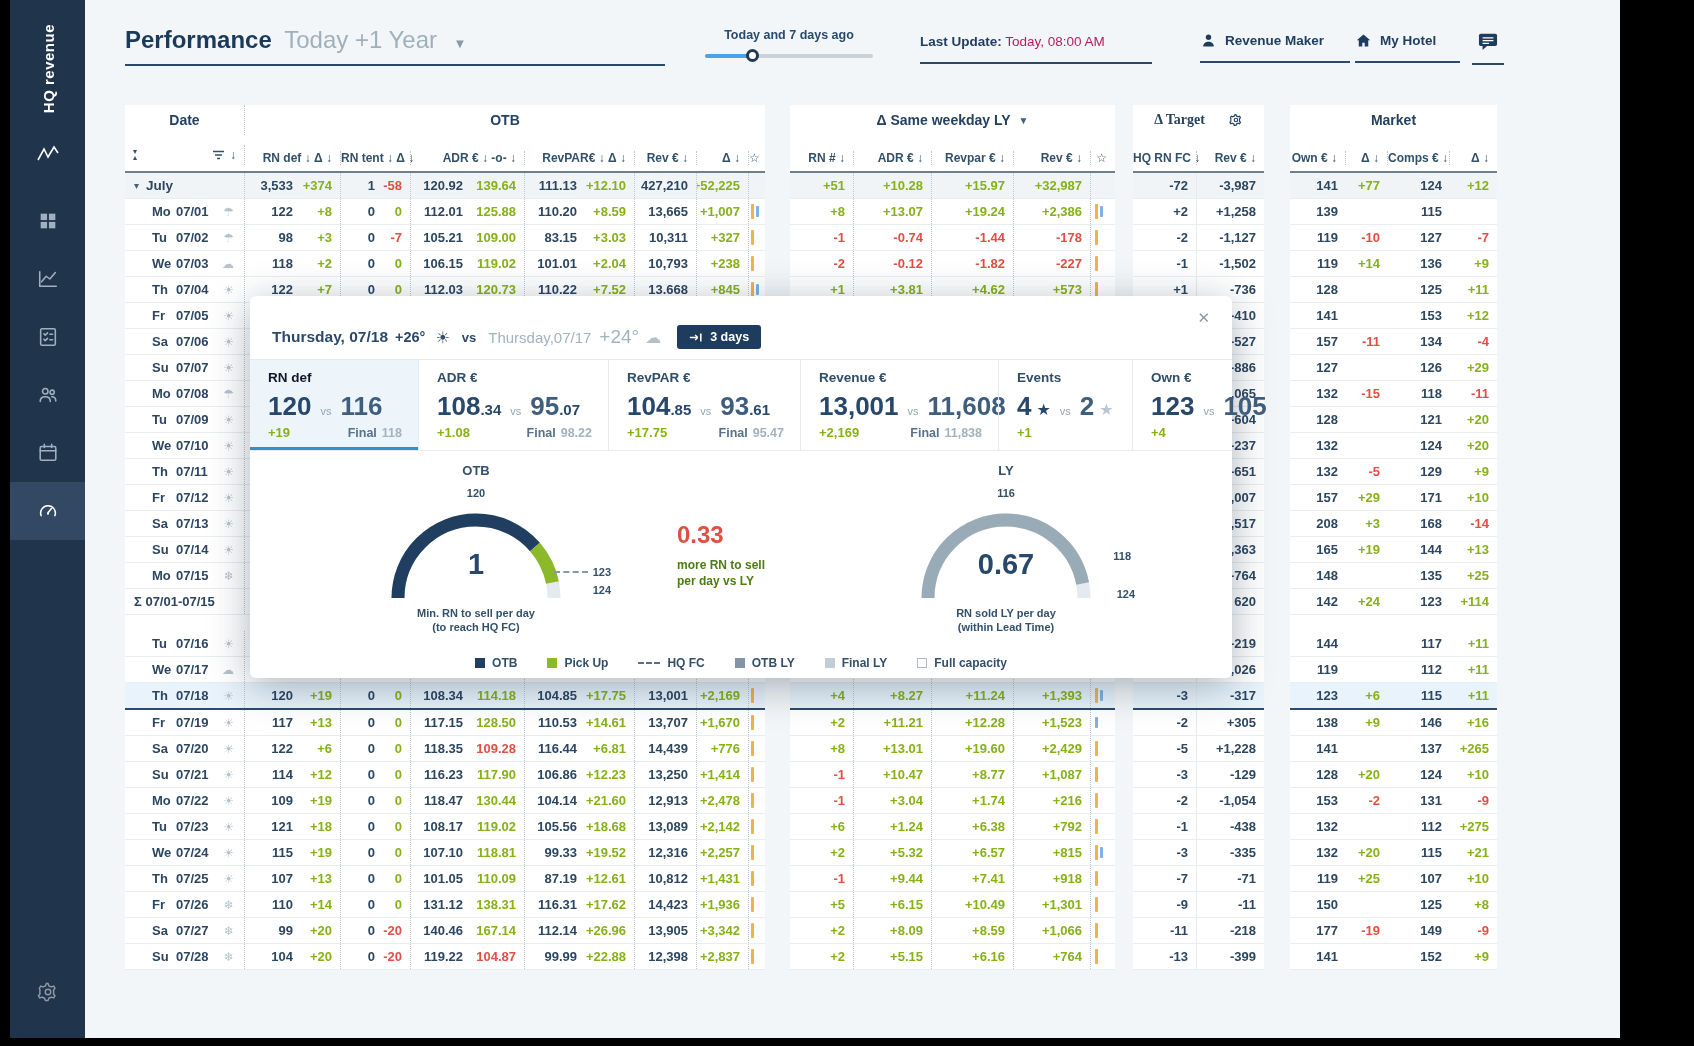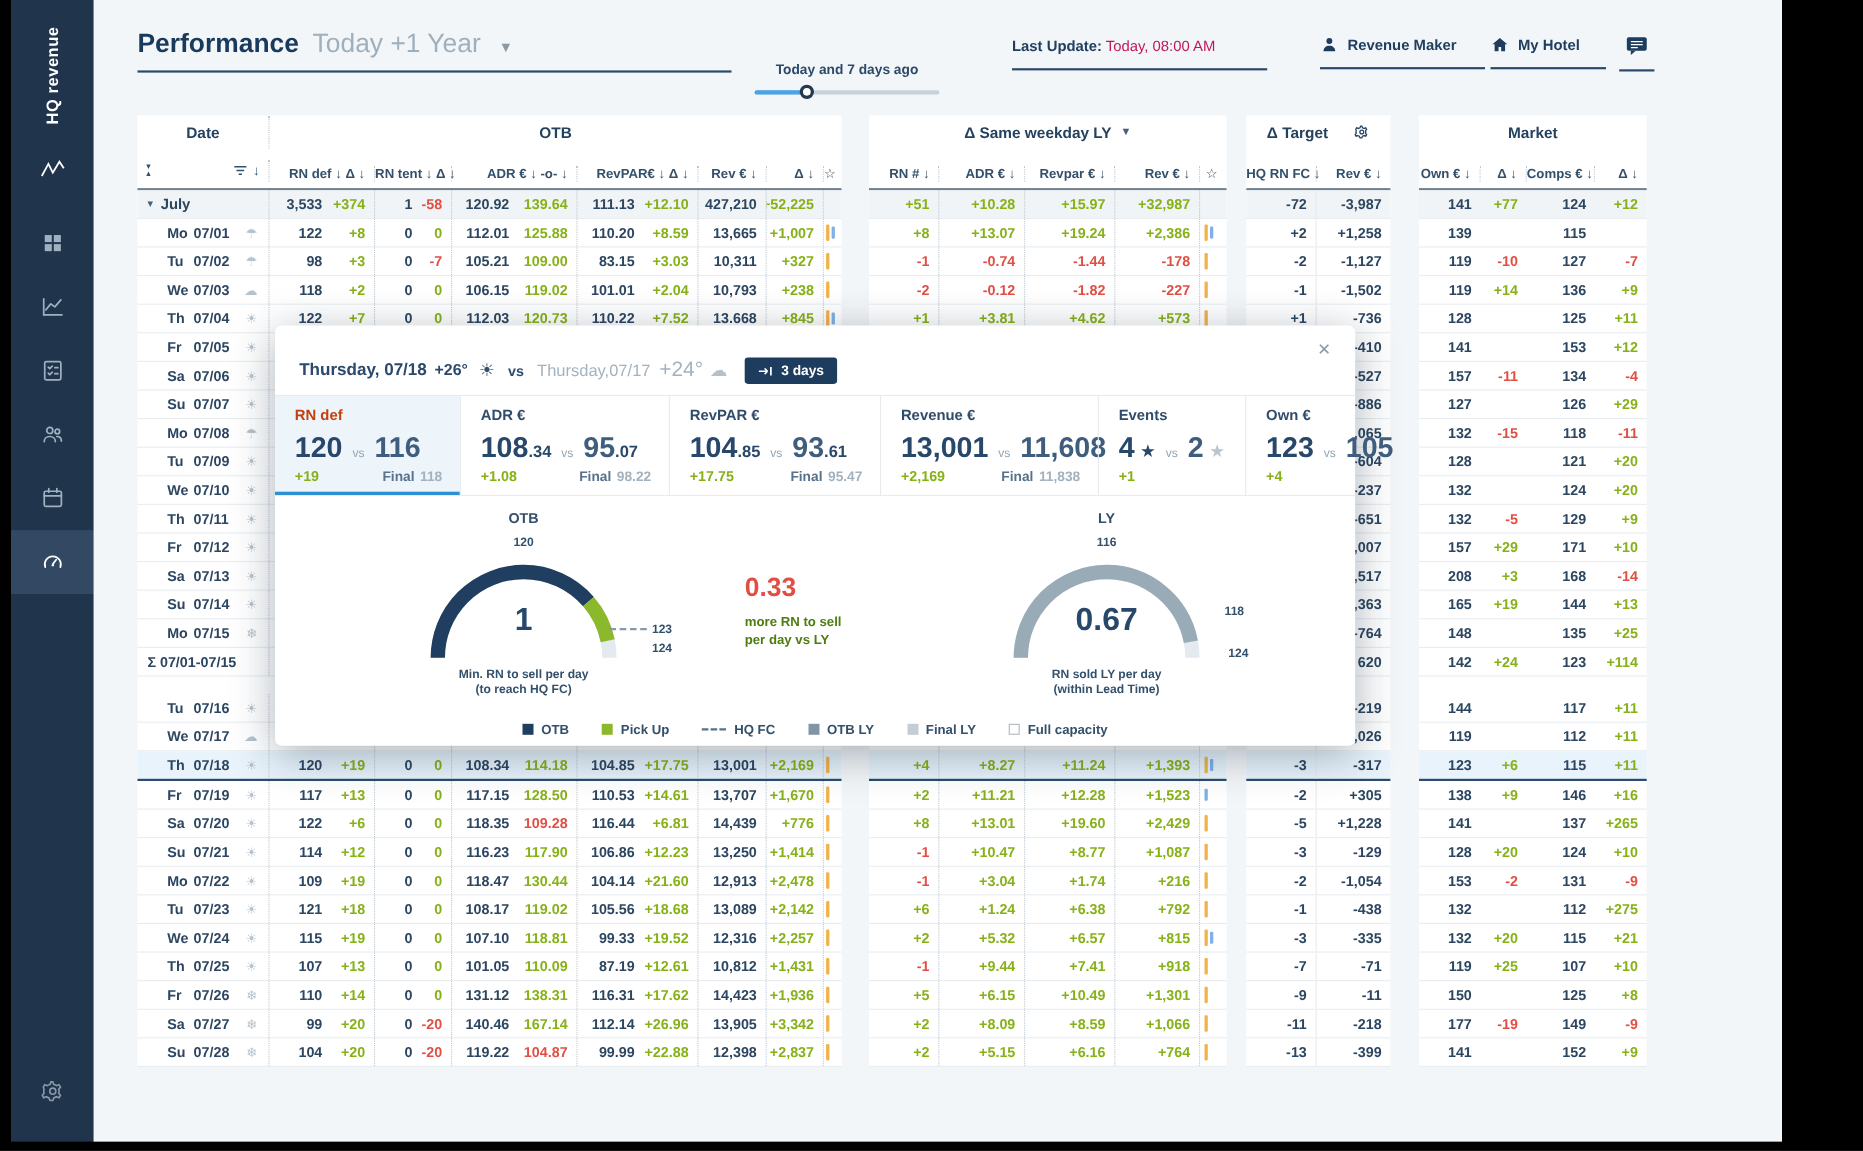--- a/index.html
+++ b/index.html
@@ -20,21 +20,21 @@
   .nav-item.active svg{stroke:#fff;}
   .nav-bottom{position:absolute;bottom:22px;left:0;width:75px;height:48px;display:flex;align-items:center;justify-content:center;cursor:pointer;}
   .nav-bottom svg{stroke:#8a9aa9;fill:none;stroke-width:1.6;}
   
   .main{position:absolute;left:85px;top:0;width:1535px;height:1038px;background:#f3f6f8;}
   
   .title-wrap{position:absolute;left:40px;top:26px;width:540px;border-bottom:2px solid #2b4a6b;padding-bottom:10px;cursor:pointer;}
   .title-main{font-size:24px;font-weight:700;color:#1a3a5c;}
   .title-range{font-size:24px;font-weight:400;color:#9fb0bc;margin-left:8px;}
   .title-caret{font-size:13px;color:#8a99a6;margin-left:12px;}
-  .slider-wrap{position:absolute;left:601px;top:28px;width:168px;text-align:center;margin-top:28px;}
+  .slider-wrap{position:absolute;left:620px;top:28px;width:168px;text-align:center;}
   .slider-label{font-size:12.5px;color:#2b4a6b;font-weight:600;margin-bottom:12px;}
   .slider-track{position:relative;height:4px;background:#c9d2da;border-radius:2px;cursor:pointer;}
   .slider-fill{position:absolute;left:0;top:0;height:4px;background:#4aa3e8;border-radius:2px;}
   .slider-knob{position:absolute;top:-5px;width:13px;height:13px;border-radius:50%;background:#fff;border:3px solid #22394f;cursor:grab;}
   .update-wrap{position:absolute;left:835px;top:34px;width:232px;border-bottom:2px solid #2b4a6b;padding-bottom:13px;font-size:13.5px;white-space:nowrap;}
   .update-label{font-weight:700;color:#1f3e60;}
   .update-value{color:#be185d;}
   .hlink{position:absolute;top:32px;display:flex;align-items:center;gap:8px;border-bottom:2px solid #2b4a6b;padding-bottom:12px;font-size:13.5px;font-weight:600;color:#1f3e60;cursor:pointer;white-space:nowrap;}
   .hlink svg{flex:none;}
   
@@ -87,21 +87,21 @@
   .m-temp2{font-size:19px;color:#a3b2bf;margin-left:8px;}
   .m-cloud{color:#b4c0ca;font-size:16px;margin-left:6px;}
   .m-chip{display:flex;align-items:center;gap:7px;background:#1d3c5e;color:#fff;border:none;border-radius:3px;
     padding:5px 12px;font-size:12.5px;font-weight:600;margin-left:16px;cursor:pointer;font-family:inherit;}
   .m-close{position:absolute;right:16px;top:12px;background:none;border:none;color:#8a99a6;font-size:15px;cursor:pointer;font-family:inherit;}
   .m-cards{display:flex;border-top:1px solid #e6ebef;border-bottom:1px solid #e6ebef;height:92px;}
   .mcard{padding:10px 16px 8px 18px;border-left:1px solid #e6ebef;flex:none;cursor:pointer;}
   .mcard:first-child{border-left:none;}
   .mcard.active{background:#edf5fb;border-bottom:3px solid #2f8fd4;}
   .mc-label{font-size:13.5px;font-weight:600;color:#2f4d6a;}
-  .mcard.active .mc-label{color:#c2410c;}
+  .mcard.active .mc-label{color:#0f172a;}
   .mc-big{display:flex;align-items:baseline;margin-top:6px;}
   .mc-v{font-size:26px;font-weight:600;color:#27476b;}
   .mc-dec{font-size:15px;font-weight:600;color:#27476b;}
   .mc-vs{font-size:11px;color:#93a5b2;margin:0 9px;}
   .mc-star1{color:#27476b;font-size:16px;margin-left:5px;}
   .mc-star2{color:#b9c6d2;font-size:16px;margin-left:5px;}
   .mc-v2{color:#3f5e7e;}
   .mc-sub{display:flex;align-items:baseline;margin-top:3px;font-size:12.5px;}
   .mc-delta{color:#86b117;font-weight:700;font-size:13px;}
   .mc-final{margin-left:auto;color:#56728c;font-weight:600;}
@@ -1095,21 +1095,21 @@
             <div class="cell c2d dotr pos">+764</div>
             <div class="cell cbars">
               <i class="bo"></i>
             </div>
           </div>
         </div>
     </div>
 
     <div class="panel p3">
       <div class="ghead">
-          <div class="gcell" style="flex:1;gap:24px;">
+          <div class="gcell" style="flex:1;gap:24px;font-family:Liberation Serif, serif;">
             <span>Δ Target</span>
             <svg width="14" height="14" viewBox="0 0 24 24">
               <circle cx="12" cy="12" r="3" fill="none" stroke="#24425f" stroke-width="2"></circle>
               <path d="M12 2.8l1 2.6a6.8 6.8 0 0 1 2.6 1.1l2.6-1 1.4 2.4-1.7 2.1c.2.6.3 1.3.3 2s-.1 1.4-.3 2l1.7 2.1-1.4 2.4-2.6-1a6.8 6.8 0 0 1-2.6 1.1l-1 2.6h-2.8l-1-2.6a6.8 6.8 0 0 1-2.6-1.1l-2.6 1-1.4-2.4 1.7-2.1a6.9 6.9 0 0 1 0-4L2.6 7.9 4 5.5l2.6 1a6.8 6.8 0 0 1 2.6-1.1l1-2.6z" fill="none" stroke="#24425f" stroke-width="2"></path>
             </svg>
           </div>
         </div>
       <div class="subrow" id="sub3">
           <div class="sh dotr" style="width: 64px;">HQ RN FC ↓</div>
           <div class="sh" style="width: 67px;">Rev € ↓</div>

